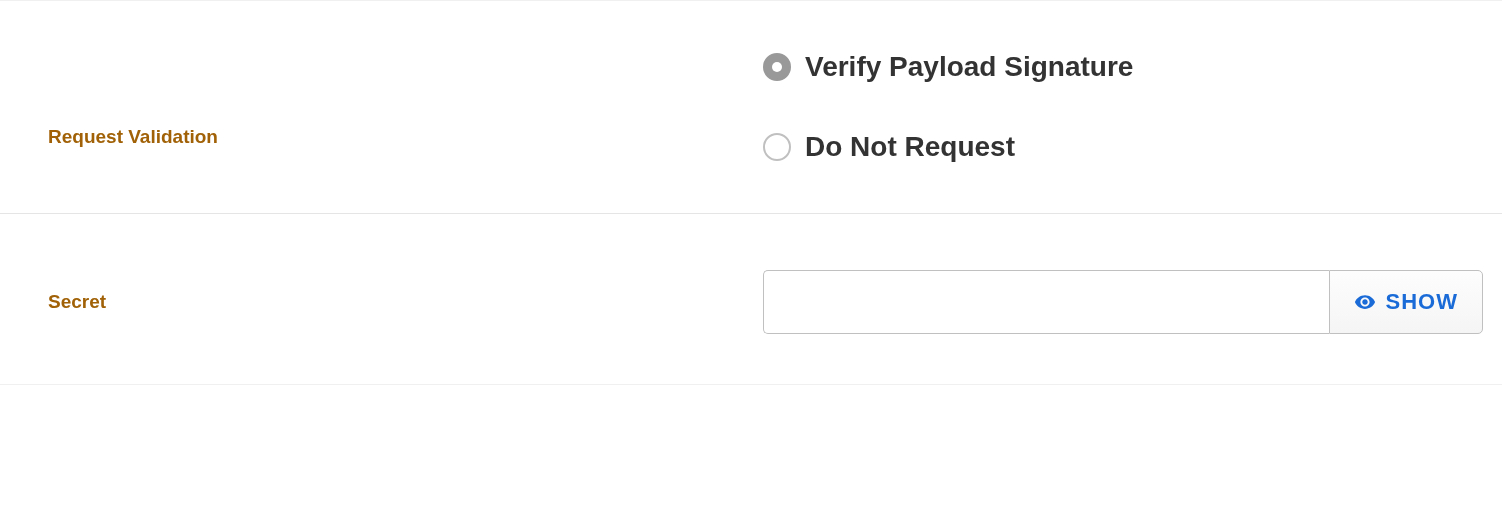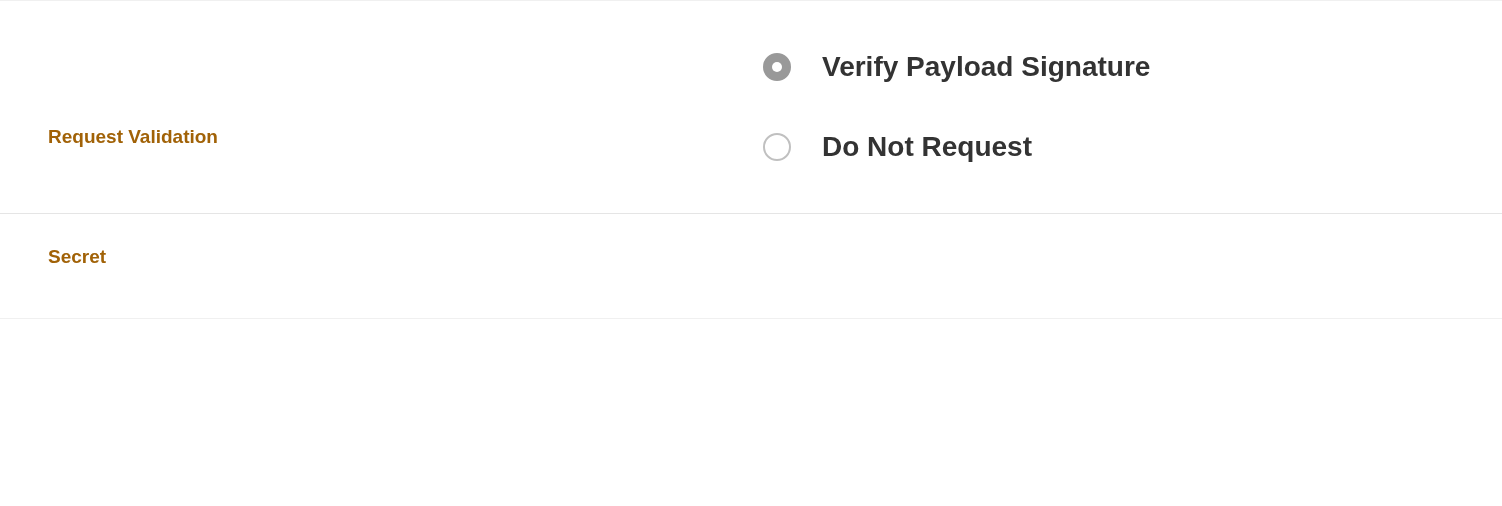--- a/index.html
+++ b/index.html
@@ -70,21 +70,20 @@
       content: '';
       width: 10px;
       height: 10px;
       border-radius: 50%;
       background: #fff;
     }
     .radio-label {
       font-size: 28px;
       font-weight: 600;
       color: #333;
-      margin-left: 17px;
     }
     .input-group {
       display: flex;
       align-items: stretch;
       width: 720px;
       height: 64px;
     }
     .text-input {
       flex: 1;
       border: 1px solid #c0c0c0;
@@ -109,21 +108,21 @@
       font-weight: 600;
       letter-spacing: 1px;
       cursor: pointer;
     }
     .show-button svg {
       width: 22px;
       height: 22px;
       fill: #1a6bd8;
     }
     .section-secret {
-      padding-top: 32px;
+      padding-top: 56px;
       padding-bottom: 50px;
     }
   </style>
 </head>
 <body>
 
 <div class="section">
   <div class="label-col top-align">
     <span class="field-label">Request Validation</span>
   </div>
@@ -138,13 +137,24 @@
         <span class="radio-label">Do Not Request</span>
       </div>
     </div>
   </div>
 </div>
 
 <div class="section section-secret">
   <div class="label-col">
     <span class="field-label">Secret</span>
   </div>
+  <div class="control-col">
+    <div class="input-group">
+      <input type="password" class="text-input" value="" style="">
+      <button class="show-button">
+        <svg viewBox="0 0 24 24">
+          <path d="M12 4.5C7 4.5 2.73 7.61 1 12c1.73 4.39 6 7.5 11 7.5s9.27-3.11 11-7.5c-1.73-4.39-6-7.5-11-7.5zM12 17c-2.76 0-5-2.24-5-5s2.24-5 5-5 5 2.24 5 5-2.24 5-5 5zm0-8c-1.66 0-3 1.34-3 3s1.34 3 3 3 3-1.34 3-3-1.34-3-3-3z"></path>
+        </svg>
+        <span>SHOW</span>
+      </button>
+    </div>
+  </div>
 </div>
 
 </body></html>

